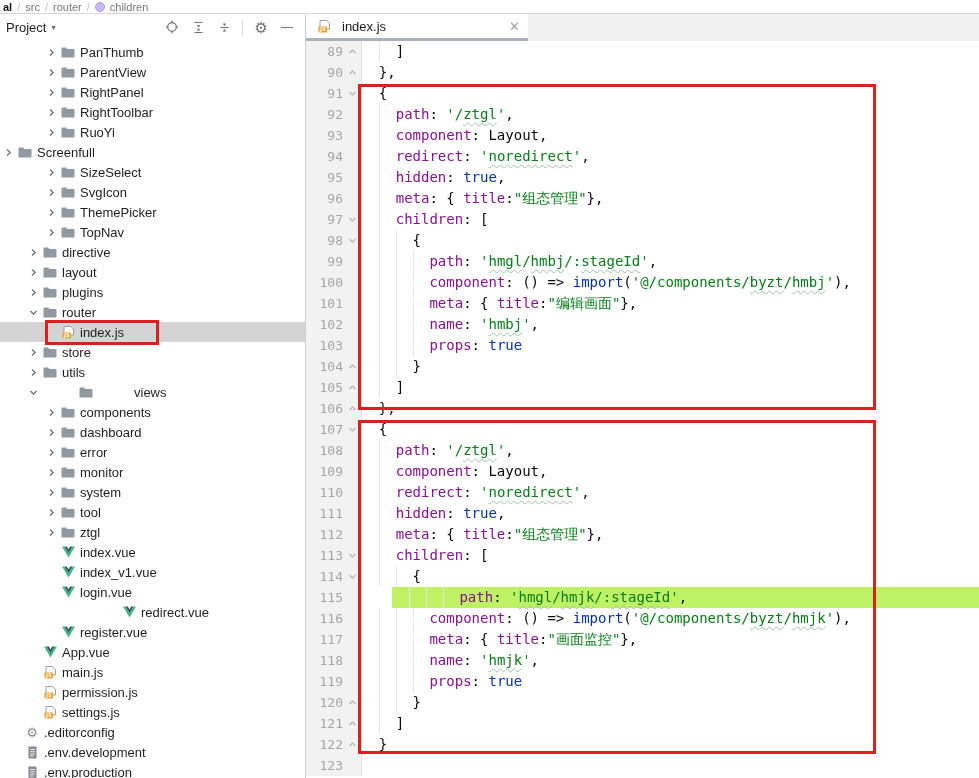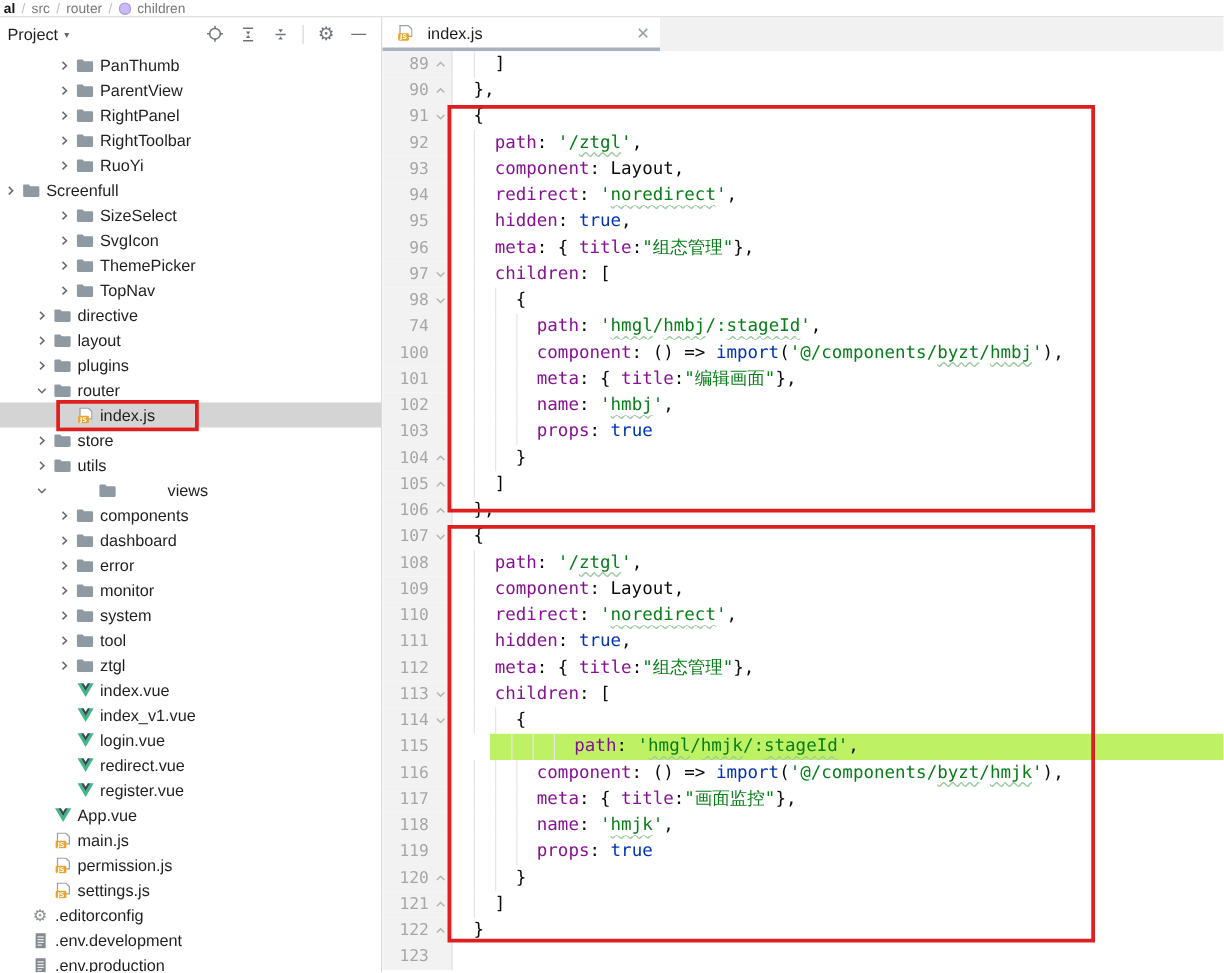--- a/index.html
+++ b/index.html
@@ -450,21 +450,21 @@
           <div class="tree-row" style="padding-left: 43px;">
             <span class="t-slot"></span>
             <span class="t-icon">
               <svg width="13" height="12" viewBox="0 0 13 12">
                 <polygon points="0,0.5 6.5,11.5 13,0.5 10.3,0.5 6.5,7 2.7,0.5" fill="#41B883"></polygon>
                 <polygon points="2.7,0.5 6.5,7 10.3,0.5 8.2,0.5 6.5,3.4 4.8,0.5" fill="#35495E"></polygon>
               </svg>
             </span>
             <span class="t-label">login.vue</span>
           </div>
-          <div class="tree-row" style="padding-left: 43px;">
+          <div class="tree-row" style="padding-left: 68px; margin-left: 36px;">
             <span class="t-slot"></span>
             <span class="t-icon">
               <svg width="13" height="12" viewBox="0 0 13 12">
                 <polygon points="0,0.5 6.5,11.5 13,0.5 10.3,0.5 6.5,7 2.7,0.5" fill="#41B883"></polygon>
                 <polygon points="2.7,0.5 6.5,7 10.3,0.5 8.2,0.5 6.5,3.4 4.8,0.5" fill="#35495E"></polygon>
               </svg>
             </span>
             <span class="t-label">redirect.vue</span>
           </div>
           <div class="tree-row" style="padding-left: 43px;">
@@ -652,21 +652,21 @@
               <span class="foldcol">
                 <svg width="9" height="9" viewBox="0 0 9 9">
                   <polyline points="1.5,3 4.5,6 7.5,3" fill="none" stroke="#b3b3b3" stroke-width="1.2"></polyline>
                 </svg>
               </span>
             </span>
             <span class="ccode"><i class="guide" style="left: 2ch;"></i><i class="guide" style="left: 4ch;"></i><span>      </span><span class="">{</span></span>
           </div>
           <div class="cline">
             <span class="gut">
-              <span class="lnum">74</span>
+              <span class="lnum">99</span>
               <span class="foldcol"></span>
             </span>
             <span class="ccode"><i class="guide" style="left: 2ch;"></i><i class="guide" style="left: 4ch;"></i><i class="guide" style="left: 6ch;"></i><span>        </span><span class="tok-k">path</span><span class="">: </span><span class="tok-s">'</span><span class="tok-s tok-u">hmgl</span><span class="tok-s">/</span><span class="tok-s tok-u">hmbj</span><span class="tok-s">/:</span><span class="tok-s tok-u">stageId</span><span class="tok-s">'</span><span class="">,</span></span>
           </div>
           <div class="cline">
             <span class="gut">
               <span class="lnum">100</span>
               <span class="foldcol"></span>
             </span>
             <span class="ccode"><i class="guide" style="left: 2ch;"></i><i class="guide" style="left: 4ch;"></i><i class="guide" style="left: 6ch;"></i><span>        </span><span class="tok-k">component</span><span class="">: () =&gt; </span><span class="tok-b">import</span><span class="">(</span><span class="tok-s">'@/components/</span><span class="tok-s tok-u">byzt</span><span class="tok-s">/</span><span class="tok-s tok-u">hmbj</span><span class="tok-s">'</span><span class="">),</span></span>

